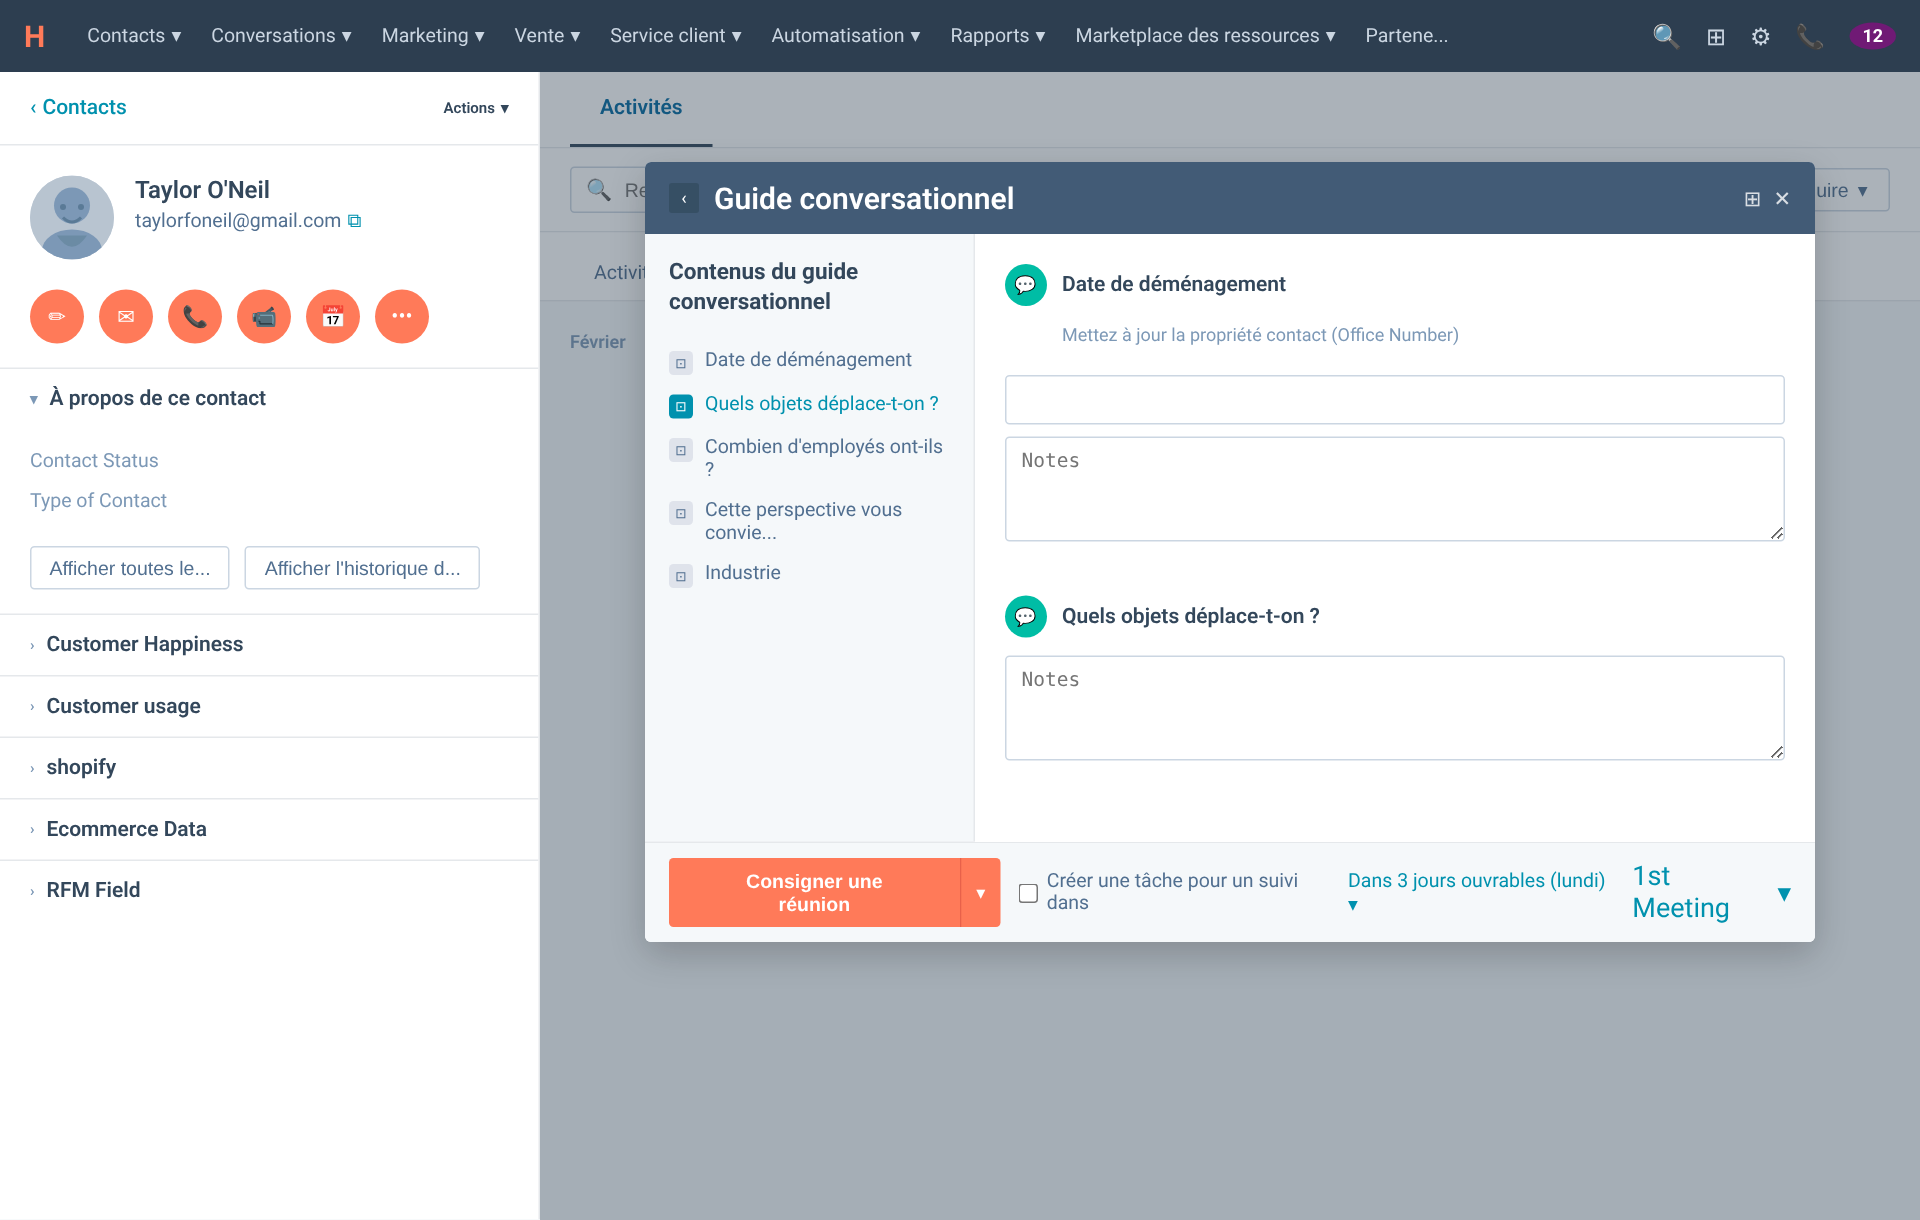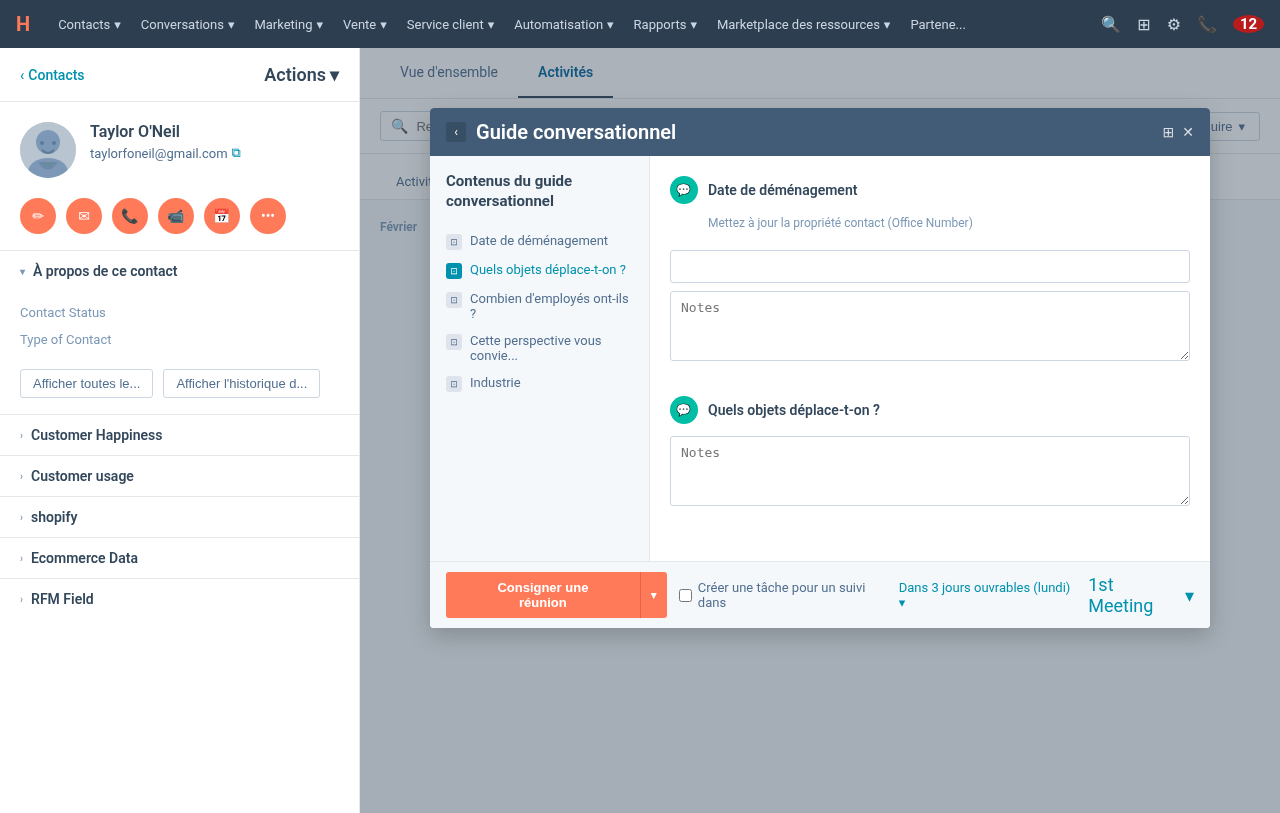--- a/index.html
+++ b/index.html
@@ -37,26 +37,26 @@
       display: flex;
       align-items: center;
       gap: 16px;
     }
     .nav-icon {
       color: #cbd6e2;
       font-size: 16px;
       cursor: pointer;
     }
     .nav-badge {
-      background: #b91c1c;
+      background: #701a75;
       color: white;
       border-radius: 50%;
       width: 31px;
       height: 18px;
-      font-size: 15px;
+      font-size: 12px;
       display: flex;
       align-items: center;
       justify-content: center;
       font-weight: bold;
     }
 
     
     .main-layout {
       display: flex;
       margin-top: 48px;
@@ -88,21 +88,21 @@
       display: flex;
       align-items: center;
       gap: 4px;
     }
     .actions-btn {
       display: flex;
       align-items: flex-end;
       gap: 4px;
       color: #33475b;
       font-weight: 600;
-      font-size: 18px;
+      font-size: 10px;
       cursor: pointer;
     }
 
     .contact-info {
       padding: 20px;
       display: flex;
       align-items: flex-start;
       gap: 14px;
     }
     .avatar {
@@ -647,21 +647,20 @@
     <div class="collapsible-section">
       <div class="section-header">
         <span class="chevron">›</span>
         <span>RFM Field</span>
       </div>
     </div>
   </div>
 
   <div class="right-panel">
     <div class="tabs-bar">
-      <div class="tab">Vue d'ensemble</div>
       <div class="tab active">Activités</div>
     </div>
 
     <div class="activity-bar">
       <div class="search-box">
         <span>🔍</span>
         <input type="text" placeholder="Rechercher des c..." style="">
       </div>
       <button class="collapse-btn">
         <span>Tout réduire</span> 

